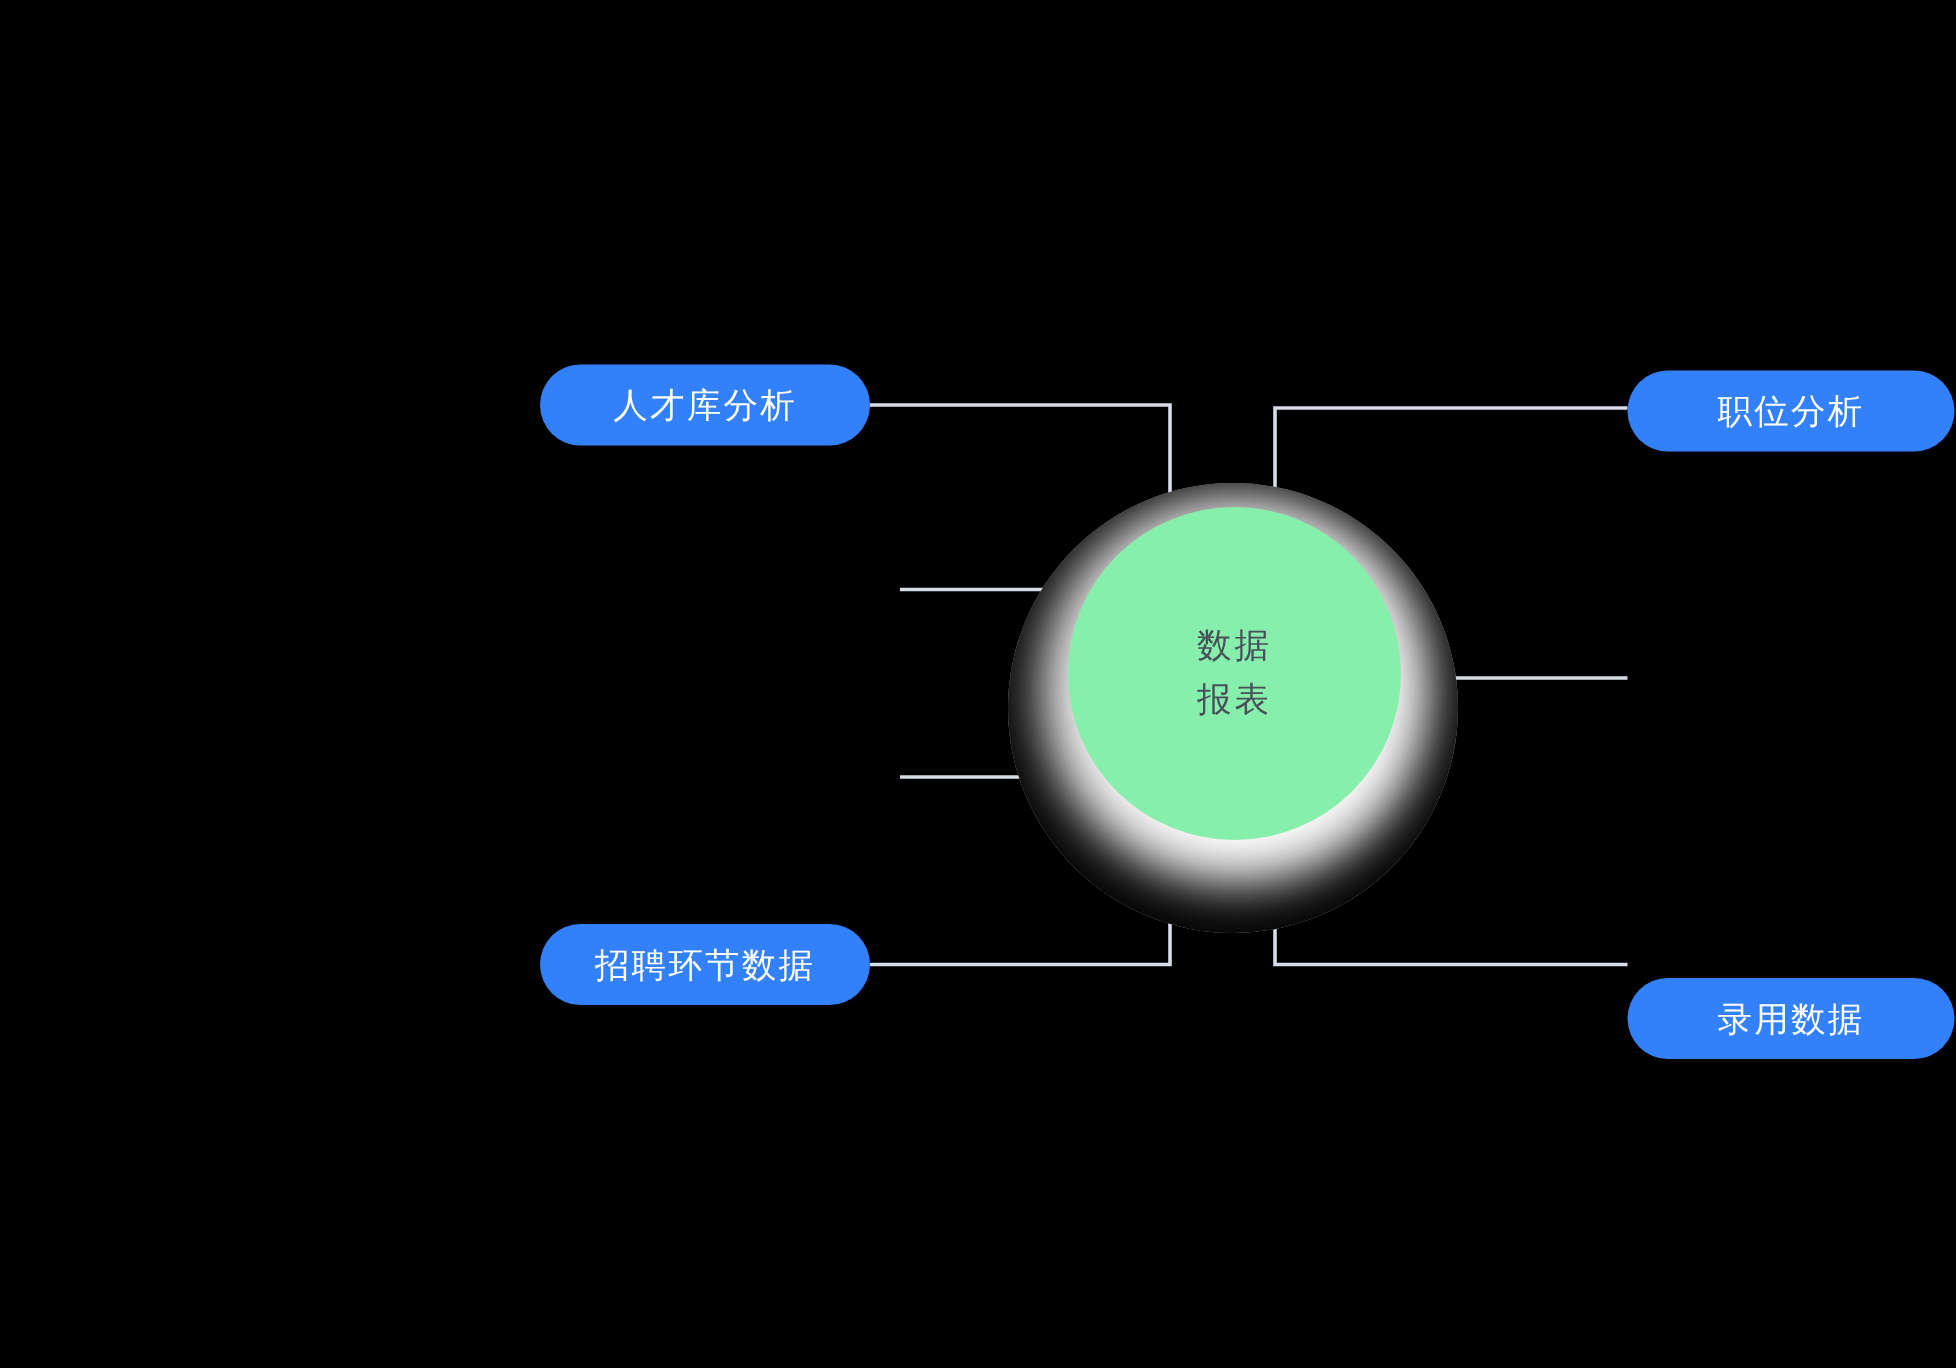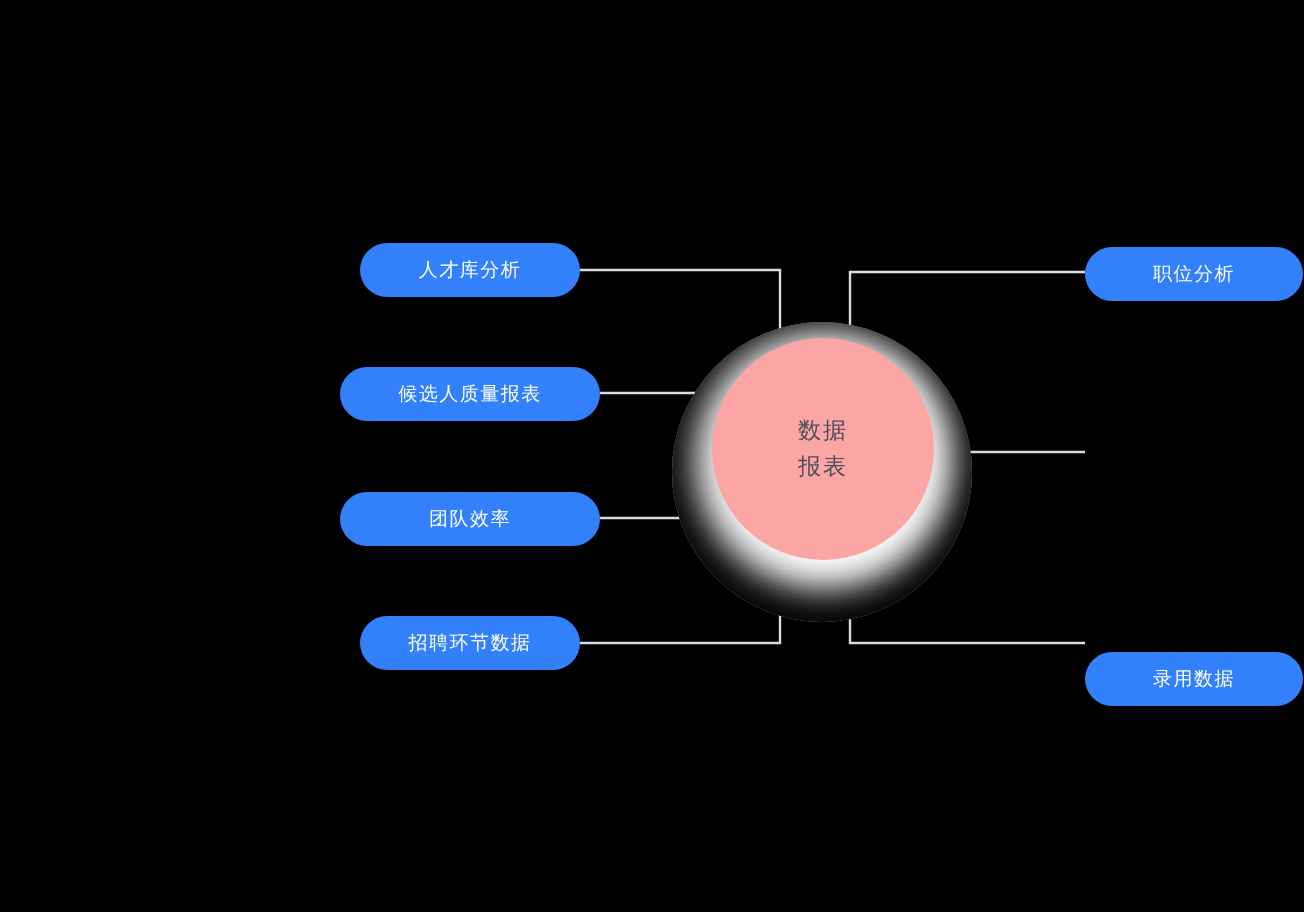--- a/index.html
+++ b/index.html
@@ -38,21 +38,21 @@
     box-shadow: inset 0 -14px 34px 10px rgba(0,0,0,0.97),
                 inset 6px -10px 46px 14px rgba(0,0,0,0.80);
   }
   .hub-inner {
     position: absolute;
     left: 712px;
     top: 338px;
     width: 222px;
     height: 222px;
     border-radius: 50%;
-    background: #fca5a5;
+    background: #86efac;
     display: flex;
     flex-direction: column;
     align-items: center;
     justify-content: center;
     line-height: 1.55;
     font-family: Liberation Serif, serif;
   }
   .hub-inner .hub-line {
     color: #4a4f5c;
     font-size: 23px;
@@ -63,21 +63,21 @@
   
   .pill {
     position: absolute;
     height: 54px;
     border-radius: 27px;
     background: #3380fb;
     color: #ffffff;
     display: flex;
     align-items: center;
     justify-content: center;
-    font-size: 19px;
+    font-size: 23px;
     letter-spacing: 1.5px;
     white-space: nowrap;
     box-sizing: border-box;
     padding: 16px 16px;
   }
 
   
   .pill-l1 { left: 360px; top: 243px;  width: 220px; }
   .pill-l2 { left: 340px; top: 367px;  width: 260px; }
   .pill-l3 { left: 340px; top: 492px;  width: 260px; }
@@ -115,26 +115,20 @@
   <div class="hub-outer"></div>
 
   <div class="hub-inner">
     <span class="hub-line">数据</span>
     <span class="hub-line">报表</span>
   </div>
 
   <div class="pill pill-l1">
     <span>人才库分析</span>
   </div>
-  <div class="pill pill-l2">
-    <span>候选人质量报表</span>
-  </div>
-  <div class="pill pill-l3">
-    <span>团队效率</span>
-  </div>
   <div class="pill pill-r1">
     <span>职位分析</span>
   </div>
 
   <div class="pill pill-l4">
     <span>招聘环节数据</span>
   </div>
   <div class="pill pill-r3">
     <span>录用数据</span>
   </div>

